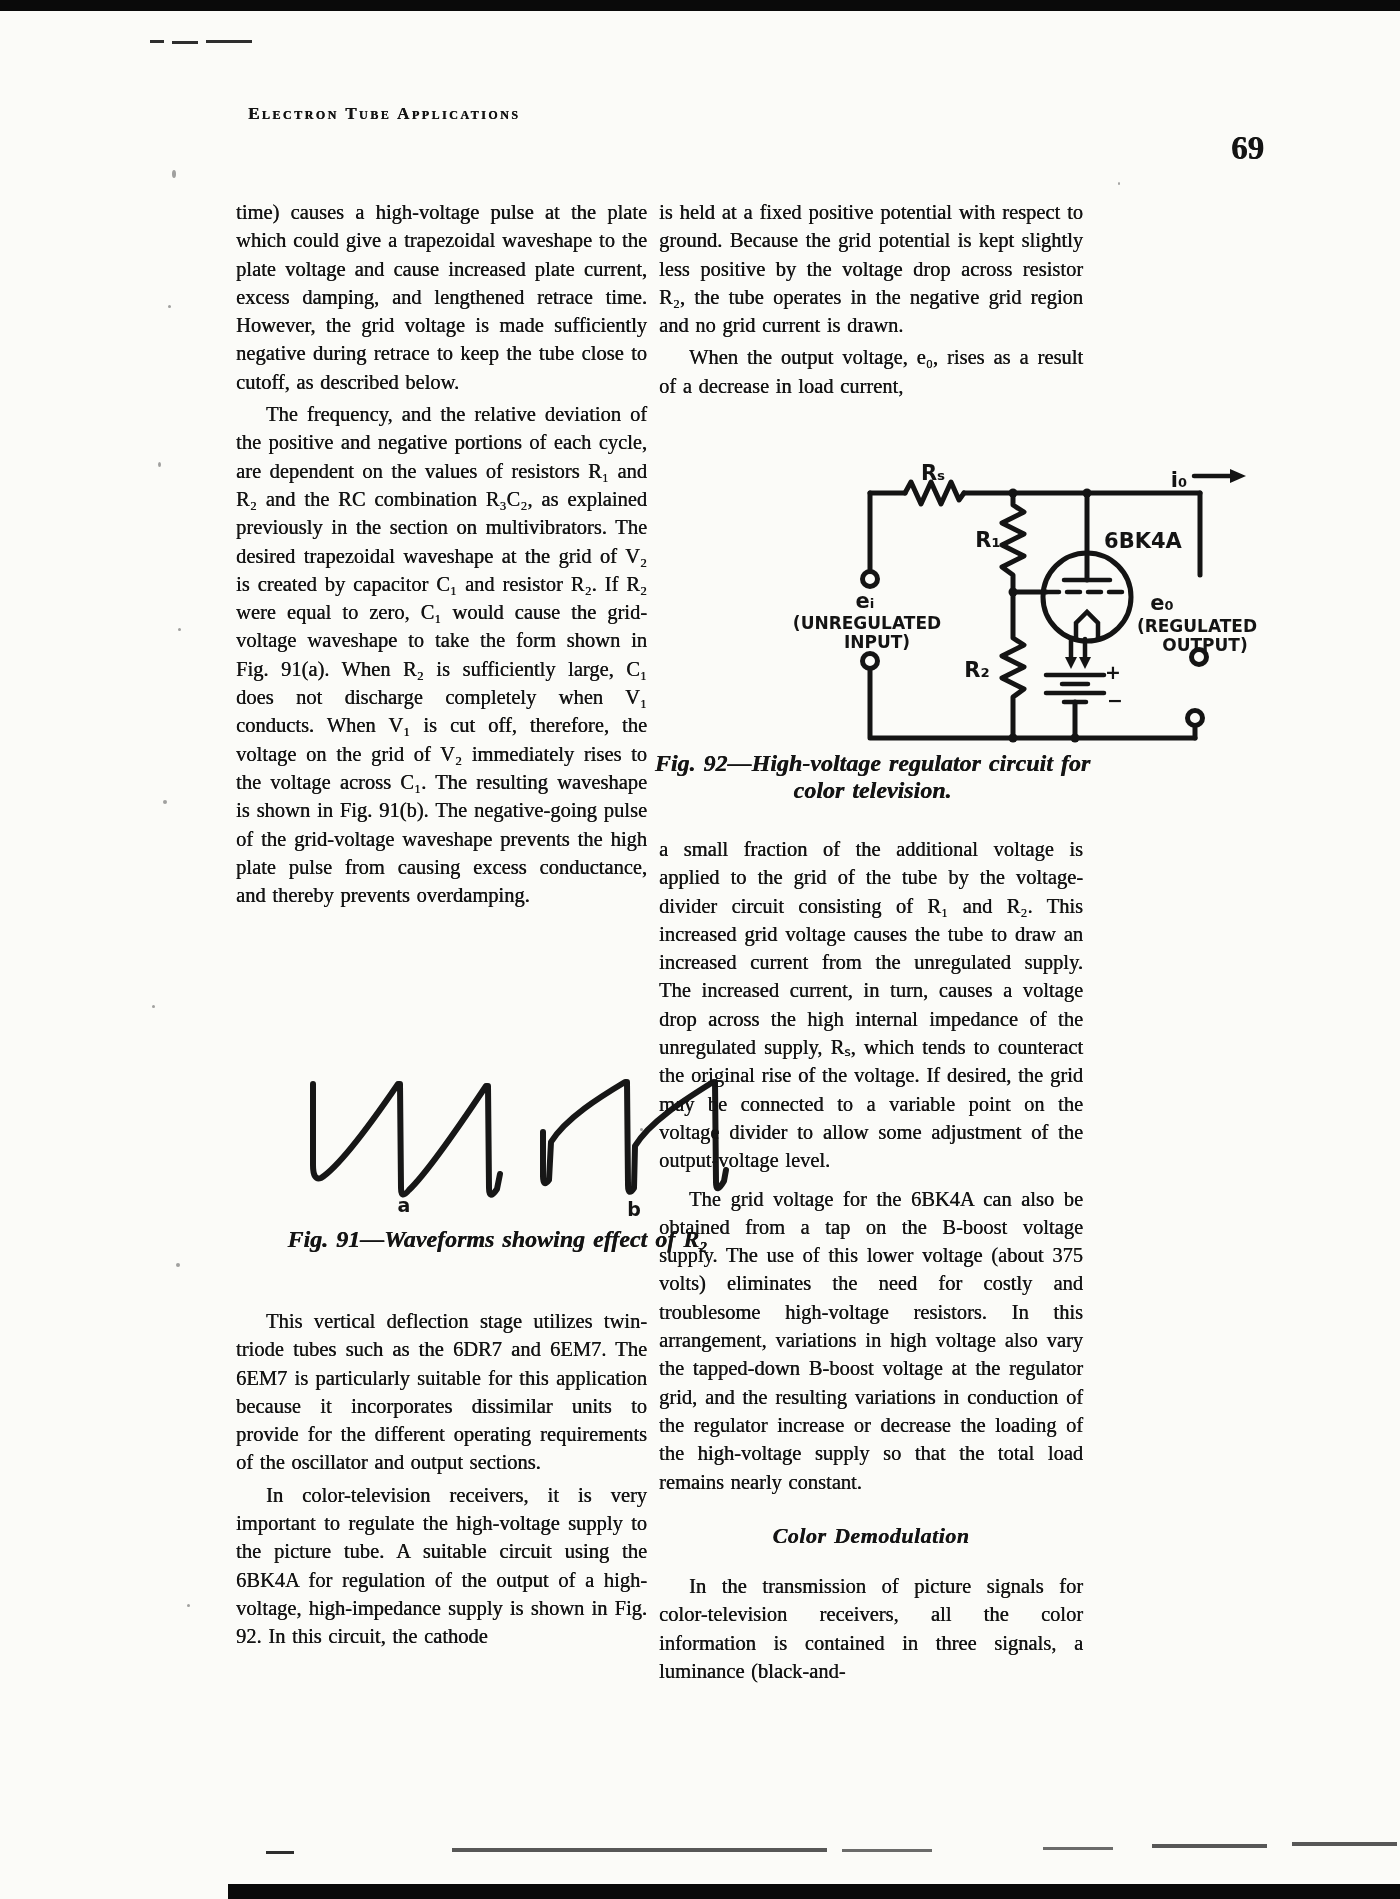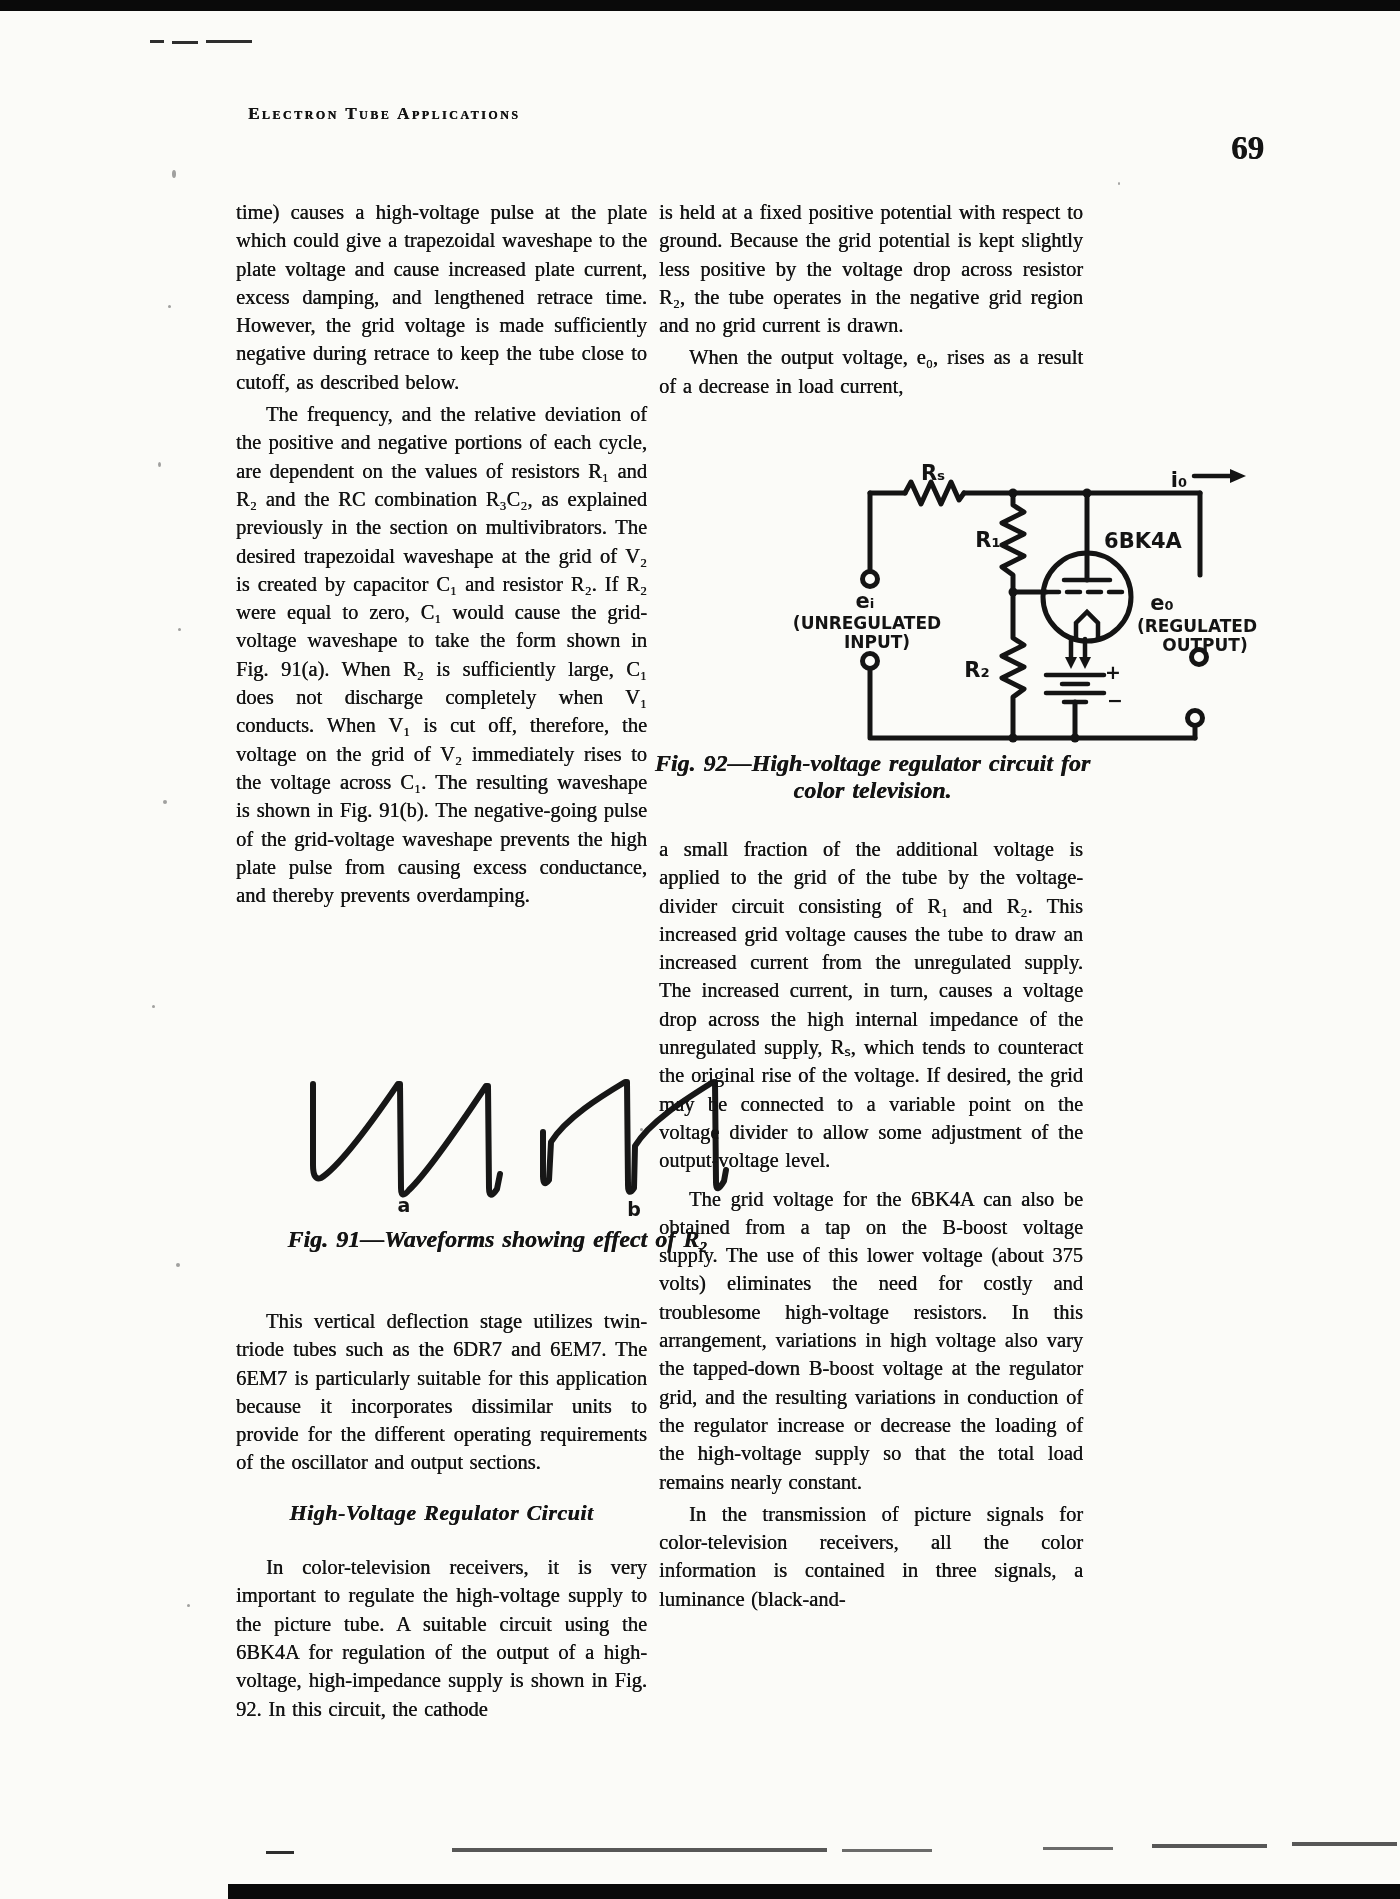--- a/index.html
+++ b/index.html
@@ -72,21 +72,20 @@
     </g>
     <text x="104" y="142" font-size="19" text-anchor="middle">a</text>
     <text x="334" y="146" font-size="19" text-anchor="middle">b</text>
   </svg>
   <div class="caption" style="left:235px;top:1226px;width:525px;">
     <div>Fig. 91—Waveforms showing effect of R₂</div>
   </div>
 
   <div class="col" style="left:232px;top:1303px;width:419px;">
     <p class="ind">This vertical deflection stage utilizes twin-triode tubes such as the 6DR7 and 6EM7. The 6EM7 is particularly suitable for this application because it incorporates dissimilar units to provide for the different operating requirements of the oscillator and output sections.</p>
-    <h3>High-Voltage Regulator Circuit</h3>
     <p class="ind">In color-television receivers, it is very important to regulate the high-voltage supply to the picture tube. A suitable circuit using the 6BK4A for regulation of the output of a high-voltage, high-impedance supply is shown in Fig. 92. In this circuit, the cathode</p>
   </div>
 
   <div class="col" style="left:655px;top:194px;width:432px;">
     <p>is held at a fixed positive potential with respect to ground. Because the grid potential is kept slightly less positive by the voltage drop across resistor R₂, the tube operates in the negative grid region and no grid current is drawn.</p>
     <p class="ind">When the output voltage, e₀, rises as a result of a decrease in load current,</p>
   </div>
 
   <svg class="abs" style="left:700px;top:455px;" width="585" height="292" viewBox="0 0 585 292">
 
@@ -150,16 +149,17 @@
     <text x="415" y="252" font-size="19" text-anchor="middle">−</text>
   </svg>
   <div class="caption" style="left:650px;top:750px;width:445px;">
     <div>Fig. 92—High-voltage regulator circuit for</div>
     <div>color television.</div>
   </div>
 
   <div class="col" style="left:655px;top:831px;width:432px;">
     <p>a small fraction of the additional voltage is applied to the grid of the tube by the voltage-divider circuit consisting of R₁ and R₂. This increased grid voltage causes the tube to draw an increased current from the unregulated supply. The increased current, in turn, causes a voltage drop across the high internal impedance of the unregulated supply, Rₛ, which tends to counteract the original rise of the voltage. If desired, the grid may be connected to a variable point on the voltage divider to allow some adjustment of the output-voltage level.</p>
     <p class="ind" style="margin-top:10px;">The grid voltage for the 6BK4A can also be obtained from a tap on the B-boost voltage supply. The use of this lower voltage (about 375 volts) eliminates the need for costly and troublesome high-voltage resistors. In this arrangement, variations in high voltage also vary the tapped-down B-boost voltage at the regulator grid, and the resulting variations in conduction of the regulator increase or decrease the loading of the high-voltage supply so that the total load remains nearly constant.</p>
+    <h3 class="rh">Color Demodulation</h3>
     <p class="ind">In the transmission of picture signals for color-television receivers, all the color information is contained in three signals, a luminance (black-and-</p>
   </div>
 
 </div>
 
 </body></html>

